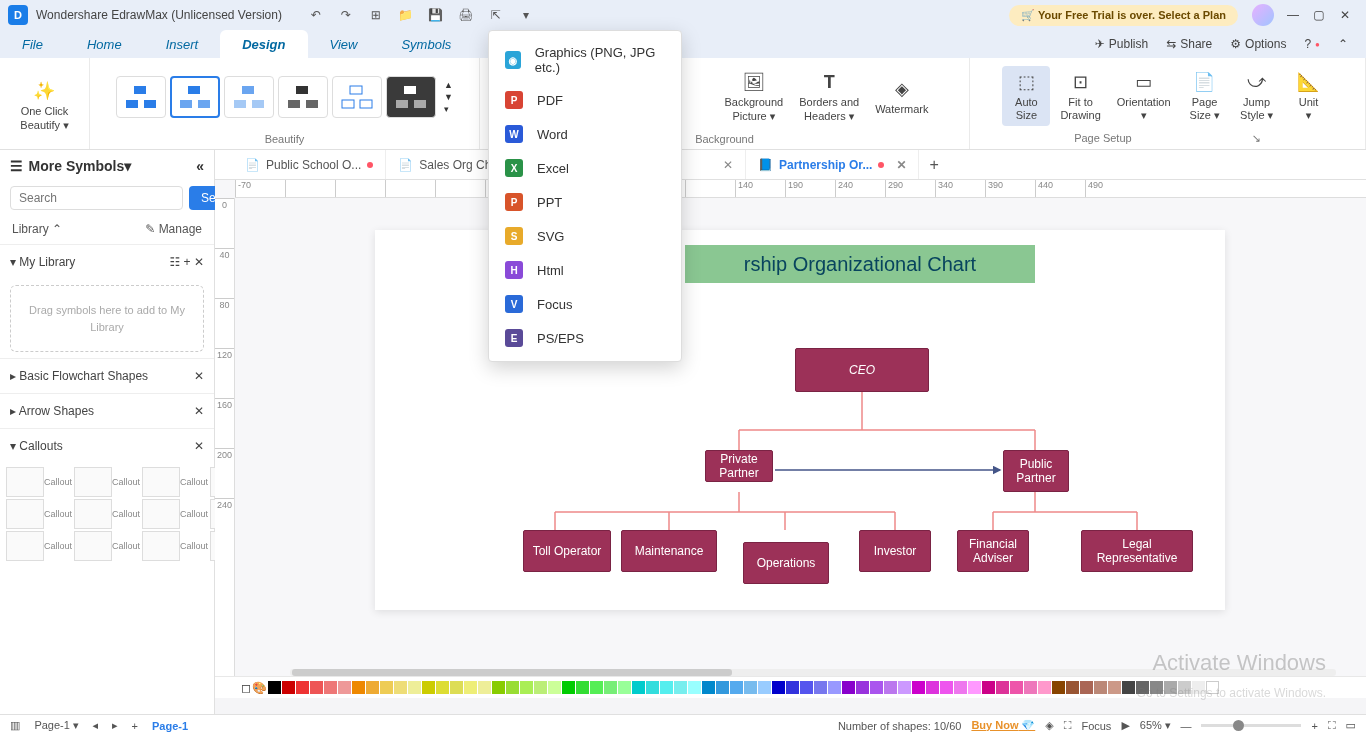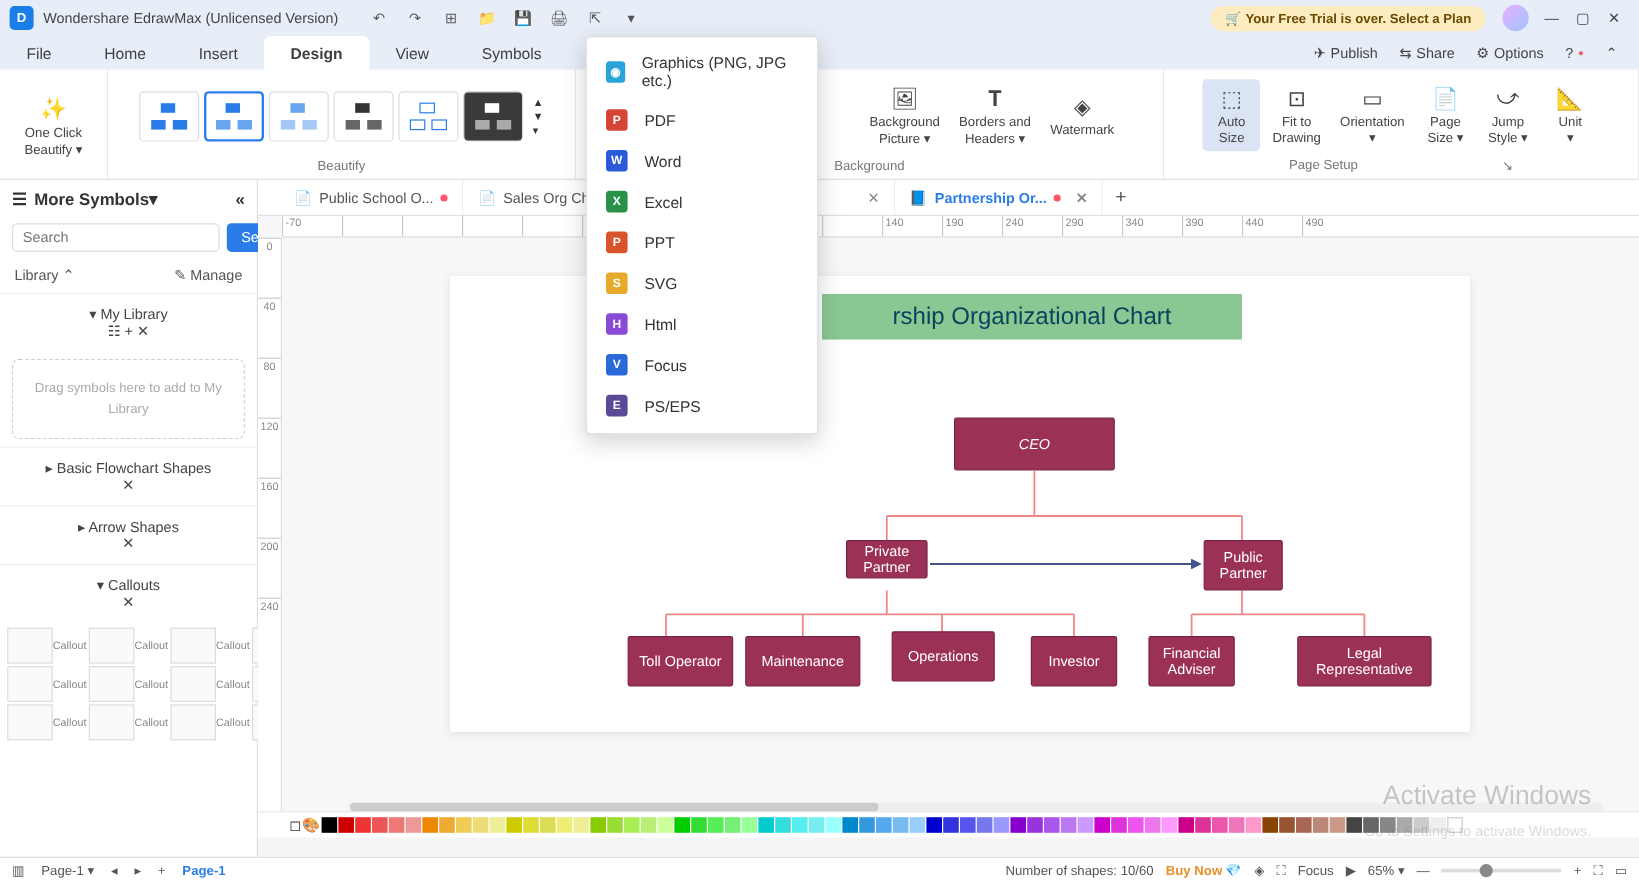--- a/index.html
+++ b/index.html
@@ -10,21 +10,21 @@
 .titlebar .logo { width: 20px; height: 20px; background: #1a7de8; border-radius: 4px; color: #fff; display: flex; align-items: center; justify-content: center; font-weight: bold; font-size: 11px; }
 .titlebar .title { margin-left: 8px; font-size: 12px; color: #444; }
 .titlebar .spacer { flex: 1; }
 .titlebar .toolicon { width: 24px; height: 24px; margin: 0 3px; display: flex; align-items: center; justify-content: center; color: #555; border-radius: 3px; }
 .titlebar .trial { background: #fdecc0; border-radius: 12px; padding: 4px 12px; font-size: 11px; color: #6b4a00; font-weight: 600; margin-right: 8px; }
 .titlebar .avatar { width: 22px; height: 22px; border-radius: 50%; background: linear-gradient(135deg,#e7b0ff,#a0c4ff); margin: 0 6px; }
 .titlebar .winbtn { width: 26px; height: 26px; display: flex; align-items: center; justify-content: center; color: #444; }
 
 
 .menubar { height: 28px; background: #e8eef8; display: flex; align-items: center; }
-.menubar .menuitem { padding: 0 22px; height: 100%; display: flex; align-items: center; font-size: 13px; color: #404040; }
+.menubar .menuitem { padding: 0 22px; height: 100%; display: flex; align-items: center; font-size: 13px; color: #0369a1; font-style: italic; }
 .menubar .menuitem.active { background: #fff; border-top-left-radius: 6px; border-top-right-radius: 6px; font-weight: 600; }
 .menubar .right { margin-left: auto; display: flex; align-items: center; padding-right: 12px; gap: 6px; }
 .menubar .right .ritem { display:flex; align-items:center; gap:4px; font-size:12px; color:#444; padding: 0 6px;}
 
 
 .ribbon { height: 92px; background: #fff; border-bottom: 1px solid #e0e0e0; display: flex; }
 .ribbon-group { display: flex; flex-direction: column; align-items: center; border-right: 1px solid #eaeaea; height: 100%; padding: 4px 10px 0; }
 .ribbon-group .row { display: flex; align-items: center; gap: 4px; flex:1; }
 .ribbon-group .label { font-size: 11px; color: #777; padding: 2px 0 4px; }
 .ribbtn { display: flex; flex-direction: column; align-items: center; justify-content: center; padding: 4px 6px; border-radius: 4px; min-width: 48px; text-align: center; }
@@ -36,21 +36,21 @@
 .theme-thumb.dark { background: #3a3a3a; }
 
 
 .leftpanel { position: absolute; left: 0; top: 150px; width: 215px; bottom: 22px; background: #fff; border-right: 1px solid #e0e0e0; display: flex; flex-direction: column; }
 .leftpanel .hdr { display: flex; align-items: center; padding: 8px 10px; font-weight: 600; font-size: 14px; }
 .leftpanel .search-row { display: flex; gap: 6px; padding: 4px 10px; }
 .leftpanel .search-row input { flex: 1; border: 1px solid #ddd; border-radius: 4px; padding: 4px 8px; font-size: 12px; }
 .leftpanel .search-row button { background: #2a7de8; color: #fff; border: none; border-radius: 4px; padding: 4px 12px; font-size: 12px; }
 .leftpanel .librow { display: flex; justify-content: space-between; padding: 8px 12px; font-size: 12px; color: #555; }
 .leftpanel .section { padding: 6px 10px; border-top: 1px solid #eee; }
-.leftpanel .section .sechead { display: flex; align-items: center; justify-content: space-between; font-size: 12px; color: #444; padding: 4px 0; flex-direction: column; }
+.leftpanel .section .sechead { display: flex; align-items: flex-end; justify-content: space-between; font-size: 12px; color: #444; padding: 4px 0; }
 .leftpanel .placeholder { border: 1px dashed #ccc; border-radius: 6px; margin: 6px 10px; padding: 16px; text-align: center; color: #aaa; font-size: 11px; line-height: 1.5; }
 .leftpanel .shapes-grid { display: grid; grid-template-columns: repeat(4, 1fr); gap: 2px; padding: 4px 6px; }
 .leftpanel .shape-cell { display:flex; flex-direction:row; align-items:center; font-size:9px; color:#888; }
 .leftpanel .shape-cell .sbox { width:38px; height:30px; border:1px solid #ddd; background:#fafafa; }
 
 
 .doctabs { position: absolute; left: 215px; right: 0; top: 150px; height: 30px; background: #fff; display: flex; align-items: center; border-bottom: 1px solid #e0e0e0; }
 .doctabs .tab { display: flex; align-items: center; padding: 0 12px; height: 100%; font-size: 12px; color: #555; gap: 6px; border-right: 1px solid #eee; }
 .doctabs .tab.active { color: #2a7de8; font-weight: 600; }
 .doctabs .tab .dot { width: 6px; height: 6px; border-radius: 50%; background: #f56; }
@@ -76,21 +76,21 @@
 .colorbar { position: absolute; left: 215px; right: 0; bottom: 38px; height: 22px; background: #fff; display: flex; align-items: center; padding: 0 10px; gap: 1px; border-top: 1px solid #e8e8e8; }
 .colorbar .csw { width: 13px; height: 13px; }
 .colorbar .scroll { position:absolute; left:75px; right:30px; top:-8px; height:7px; background:#eee; border-radius:3px;}
 .colorbar .scroll .thumb { position:absolute; left:2px; width:440px; height:100%; background:#ccc; border-radius:3px;}
 
 
 .statusbar { position: absolute; left: 0; right: 0; bottom: 0; height: 22px; background: #fff; border-top: 1px solid #e0e0e0; display: flex; align-items: center; padding: 0 10px; font-size: 11px; color: #555; }
 .statusbar .left { display:flex; gap:14px; align-items:center;}
 .statusbar .page-active { color:#2a7de8; font-weight:600;}
 .statusbar .right { margin-left:auto; display:flex; align-items:center; gap:10px;}
-.statusbar .buynow { color:#e8912a; font-weight:600;}
+.statusbar .buynow { color:#e8912a; font-weight:600;text-decoration:underline;}
 .statusbar .zoom-track { width:100px; height:3px; background:#ddd; position:relative;}
 .statusbar .zoom-track .handle { position:absolute; left:32px; top:-4px; width:11px; height:11px; border-radius:50%; background:#888;}
 
 .watermark { position: absolute; right: 40px; bottom: 60px; color: rgba(120,120,120,0.4); font-size: 22px; }
 .watermark2 { position: absolute; right: 40px; bottom: 36px; color: rgba(120,120,120,0.28); font-size: 12px;}
 </style>
 </head>
 <body>
 
 <div class="titlebar">
@@ -399,21 +399,21 @@
       <line x1="520" y1="282" x2="520" y2="300" stroke="#e88" stroke-width="1.5"></line>
       <line x1="660" y1="262" x2="660" y2="282" stroke="#e88" stroke-width="1.5"></line>
       <line x1="618" y1="282" x2="762" y2="282" stroke="#e88" stroke-width="1.5"></line>
       <line x1="618" y1="282" x2="618" y2="300" stroke="#e88" stroke-width="1.5"></line>
       <line x1="762" y1="282" x2="762" y2="300" stroke="#e88" stroke-width="1.5"></line>
     </svg>
     <div class="node" style="left:330px;top:220px;width:68px;height:32px;">Private Partner</div>
     <div class="node" style="left:628px;top:220px;width:66px;height:42px;">Public Partner</div>
     <div class="node" style="left:148px;top:300px;width:88px;height:42px;">Toll Operator</div>
     <div class="node" style="left:246px;top:300px;width:96px;height:42px;">Maintenance</div>
-    <div class="node" style="left:368px;top:296px;width:86px;height:42px;">Operations</div>
+    <div class="node" style="left:368px;top:312px;width:86px;height:42px;">Operations</div>
     <div class="node" style="left:484px;top:300px;width:72px;height:42px;">Investor</div>
     <div class="node" style="left:582px;top:300px;width:72px;height:42px;">Financial Adviser</div>
     <div class="node" style="left:706px;top:300px;width:112px;height:42px;">Legal Representative</div>
   </div>
 </div>
 
 <div class="export-menu">
   <div class="eitem">
       <div class="eicon" style="background:#2aa4d8;">◉</div>
       <span>Graphics (PNG, JPG etc.)</span>

